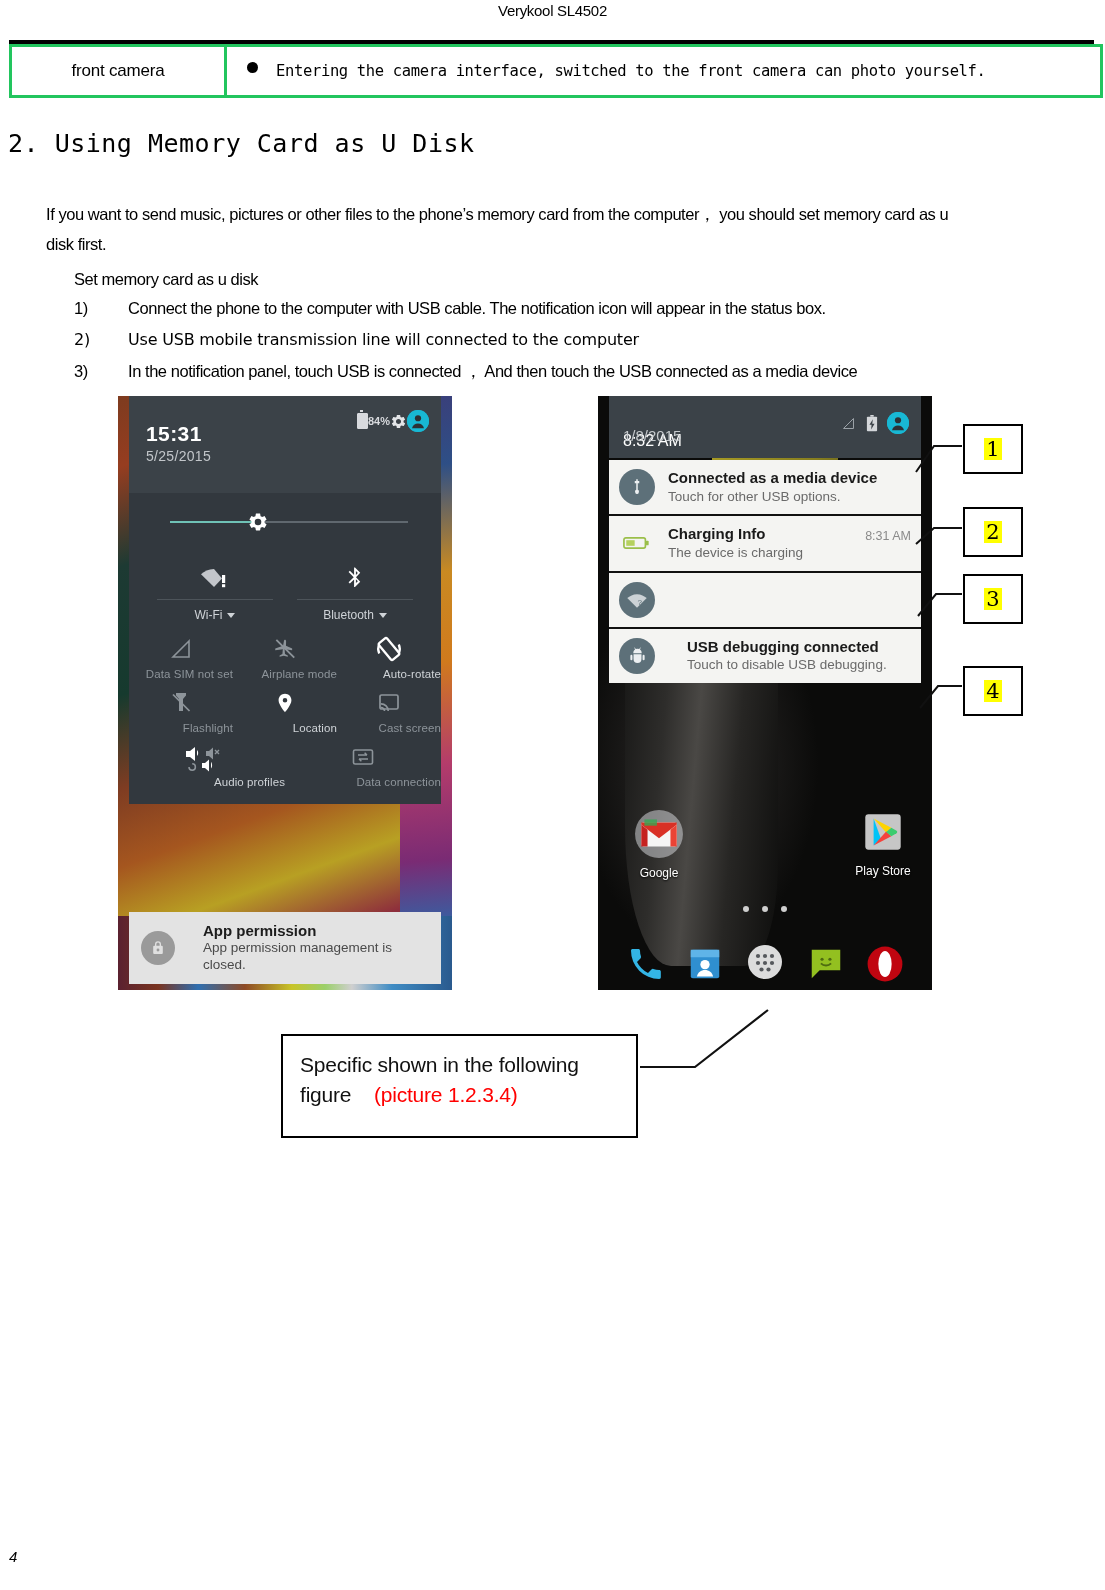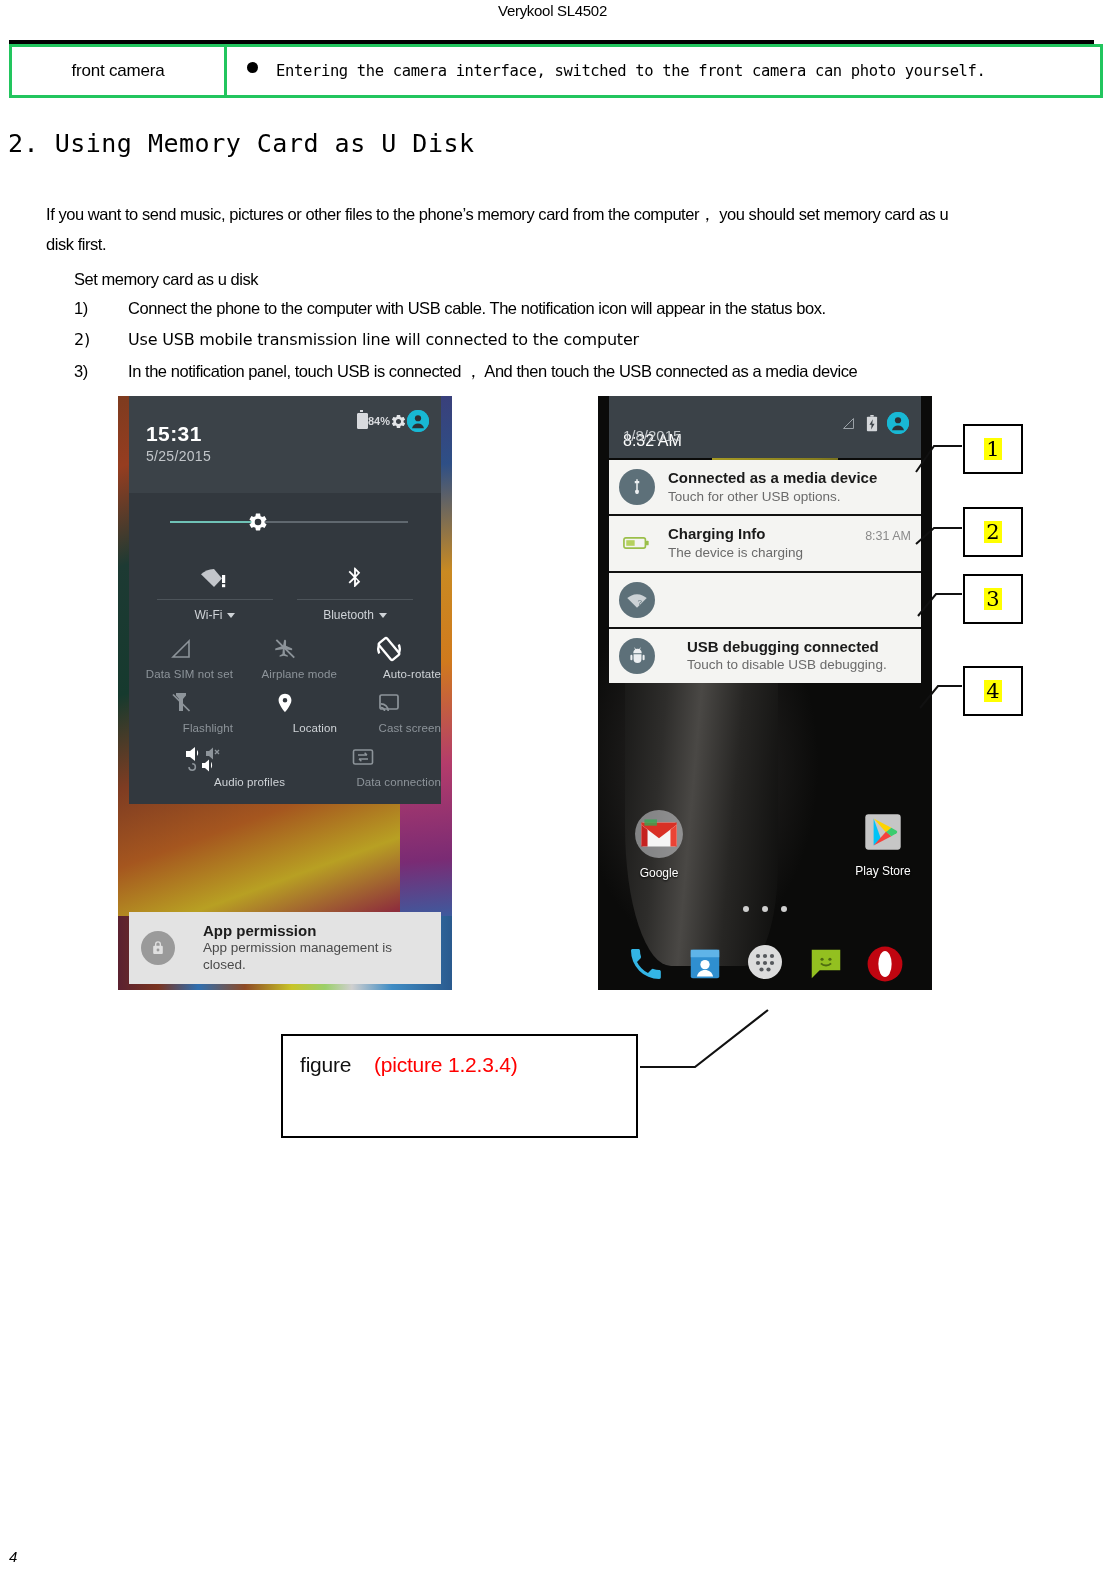--- a/index.html
+++ b/index.html
@@ -684,20 +684,21 @@
 </div>
 <div class="callout" id="callout-4">
   <span class="num">4</span>
 </div>
 
 <svg class="leader" style="left:638px; top:992px; width:160px; height:110px;" viewBox="0 0 160 110">
   <path d="M2 75 L57 75 L130 18" fill="none" stroke="#111" stroke-width="2.2"></path>
 </svg>
 
 <div class="caption-box">
+  <div class="caption-line">Specific shown in the following</div>
   <div class="caption-line">
     <span>figure</span>
     &nbsp;&nbsp;
     <span class="caption-red">(picture 1.2.3.4)</span>
   </div>
 </div>
 
 <div class="page-num">4</div>
 
 </body></html>

